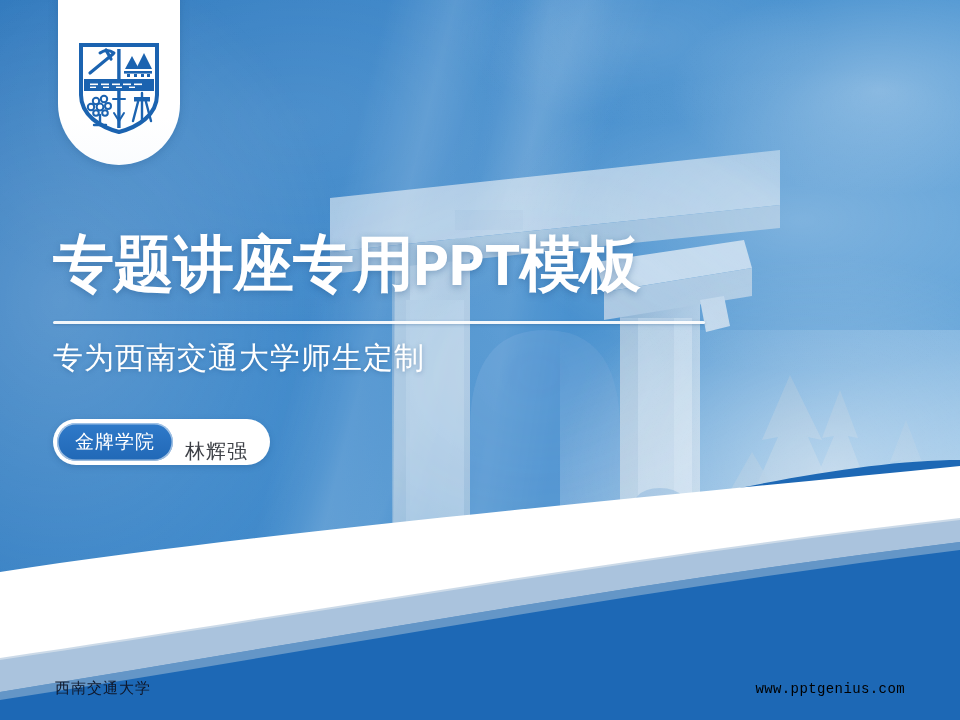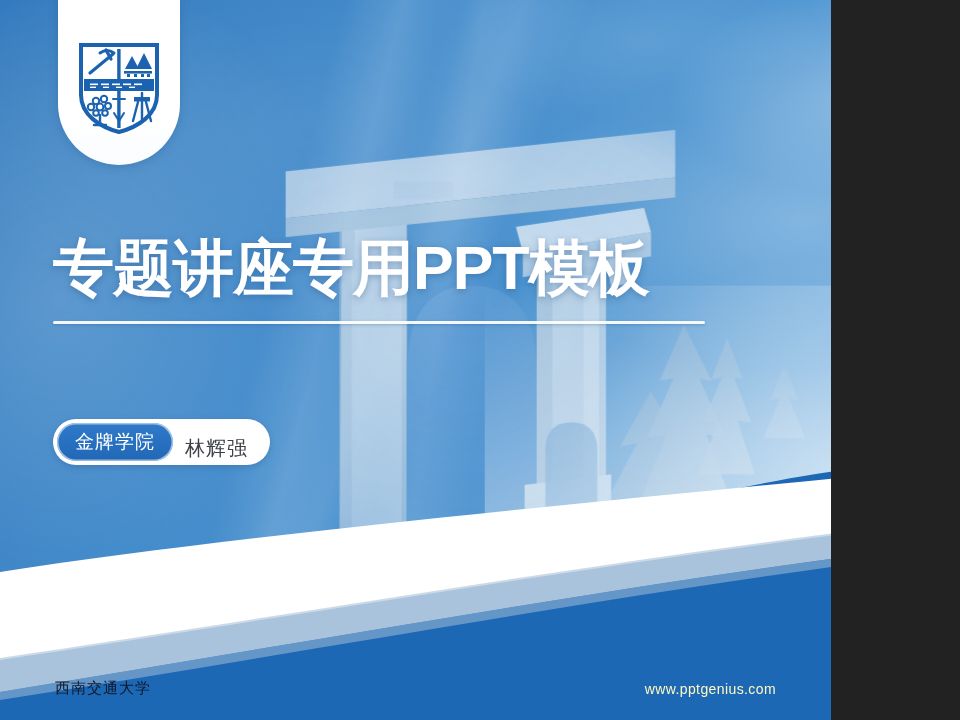--- a/index.html
+++ b/index.html
@@ -2,24 +2,24 @@
 <html><head>
 <meta charset="utf-8">
 <style>
   html, body {
     margin: 0;
     padding: 0;
     background: #222;
   }
   #slide {
     position: relative;
-    width: 831px;
+    width: 960px;
     height: 720px;
     overflow: hidden;
-    font-family: Liberation Sans, sans-serif;
+    font-family: Liberation Mono, monospace;
     background: #2f7fc4;
     user-select: none;
   }
 
   
   .bg-sky {
     position: absolute;
     inset: 0;
     background:
       linear-gradient(118deg, #2f78bd 0%, #3b86c9 34%, #4e95d1 62%, #6aaadd 100%);
@@ -88,21 +88,21 @@
     text-shadow: 0 1px 5px rgba(22,70,120,.35);
   }
 
   
   .badge {
     position: absolute;
     left: 53px;
     top: 419px;
     height: 46px;
     display: flex;
-    align-items: flex-start;
+    align-items: flex-end;
     background: #ffffff;
     border-radius: 23px;
     padding-right: 22px;
     box-shadow: 0 2px 6px rgba(20,60,110,.22);
   }
   .badge-pill {
     display: flex;
     align-items: center;
     justify-content: center;
     height: 38px;
@@ -157,21 +157,21 @@
     top: 679px;
     font-size: 15px;
     color: #0f172a;
     letter-spacing: 1px;
   }
   .footer-right {
     position: absolute;
     right: 55px;
     top: 681px;
     font-size: 14px;
-    color: #fef9c3;
+    color: #000000;
     letter-spacing: .4px;
   }
 </style>
 </head>
 <body>
 
 <div id="slide">
 
   <div class="bg-sky"></div>
 
@@ -318,20 +318,21 @@
         <line x1="43" y1="58" x2="43" y2="70"></line>
         <line x1="38" y1="74" x2="43" y2="82"></line>
         <line x1="48" y1="74" x2="43" y2="82"></line>
       </g>
     </svg>
   </div>
 
   <div class="title-block">
     <h1 class="main-title">专题讲座专用PPT模板</h1>
     <div class="title-rule"></div>
+    <p class="subtitle">专为西南交通大学师生定制</p>
   </div>
 
   <div class="badge">
     <span class="badge-pill">金牌学院</span>
     <span class="badge-name">林辉强</span>
   </div>
 
   <svg class="waves" viewBox="0 0 960 260" preserveAspectRatio="none" aria-hidden="true">
 
     <path d="M0 260 L960 260 L960 0 L960 0 C760 0 400 120 0 190 Z" fill="#1D68B5"></path>

